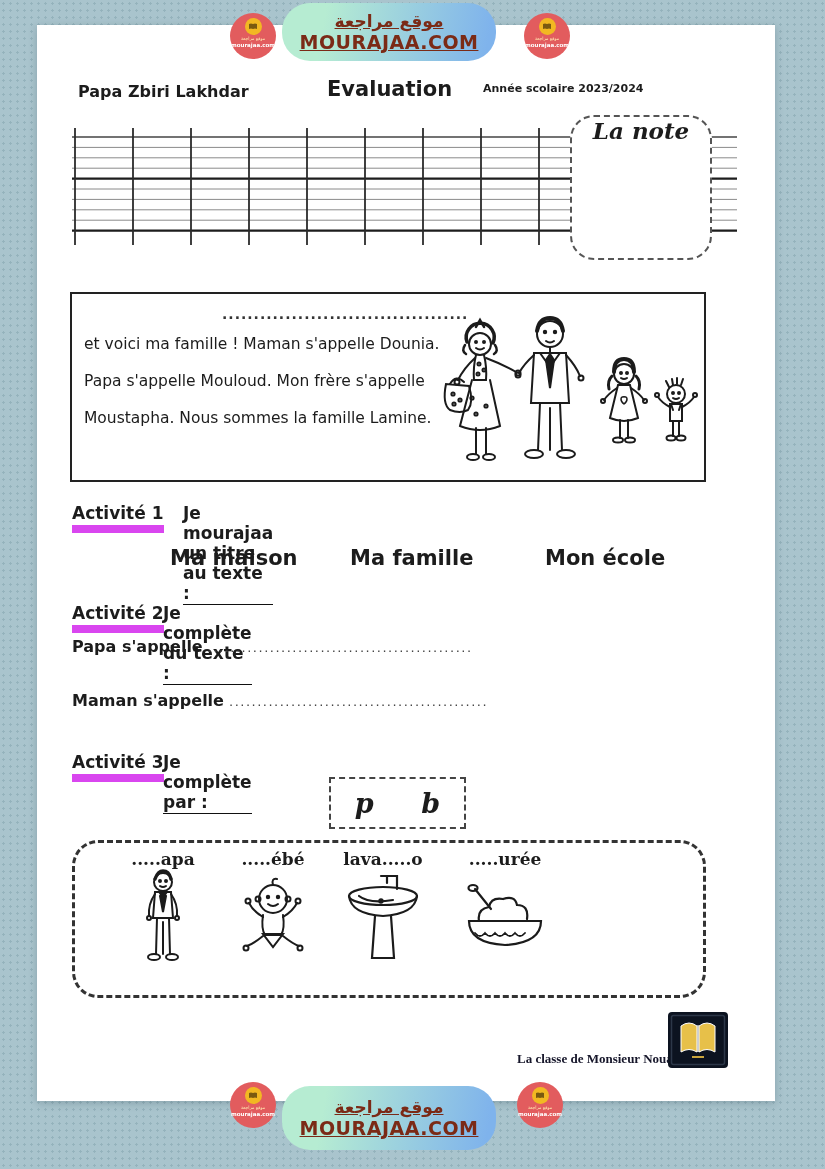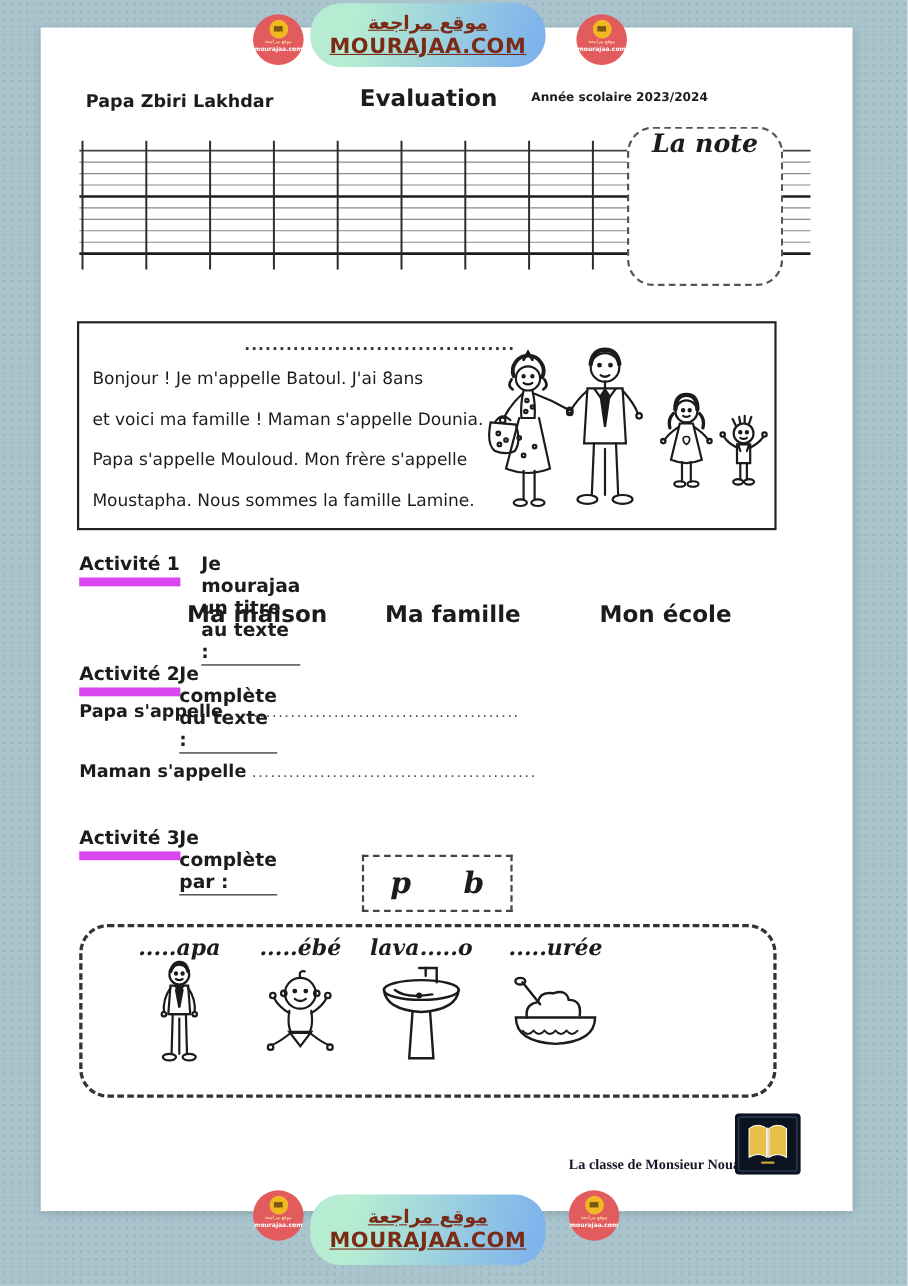--- a/index.html
+++ b/index.html
@@ -46,21 +46,21 @@
   .fill-label{font-size:16px;font-weight:600}
   .fill-dots{font-size:13px;letter-spacing:1.5px;color:#444}
   .r-act3{top:727px}.r-act3 .act-instr{left:91px;top:0}
   .letters-box{position:absolute;left:292px;top:752px;width:137px;height:52px;
     border:2px dashed #444;display:flex;justify-content:space-around;align-items:center}
   .letters-box span{font-family:"DejaVu Serif",serif;font-style:italic;font-weight:bold;font-size:27px}
   
   .items-box{position:absolute;left:35px;top:815px;width:634px;height:158px;
     border:3px dashed #333;border-radius:26px}
   .item{position:absolute;top:6px;width:140px;text-align:center}
-  .item .word{font-family:"DejaVu Serif",serif;font-style:italic;font-weight:bold;font-size:20px}
+  .item .word{font-family:"DejaVu Serif",serif;font-weight:bold;font-size:17px}
   .item svg{margin-top:4px}
   .i0{left:18px}.i1{left:128px}.i2{left:238px}.i3{left:360px}
   
   .credit{position:absolute;left:480px;top:1026px;font-family:"Liberation Serif",serif;
     font-weight:bold;font-size:13px;color:#16162a}
   .book-logo{position:absolute;left:631px;top:987px}
   
   .pill{position:absolute;left:282px;width:214px;height:58px;border-radius:28px;
     background:linear-gradient(100deg,var(--c-banner-green) 20%,var(--c-banner-blue) 95%);
     display:flex;flex-direction:column;align-items:center;justify-content:center;z-index:5}
@@ -95,21 +95,20 @@
     </svg>
   </div>
 
   <div class="note-box">
     <span>La note</span>
   </div>
 
   <div class="reading-box">
     <div class="dots-title">.......................................</div>
     <div class="reading-text">
-      <p>Bonjour ! Je m'appelle Batoul. J'ai 8ans</p>
       <p>et voici ma famille ! Maman s'appelle Dounia.</p>
       <p>Papa s'appelle Mouloud. Mon frère s'appelle</p>
       <p>Moustapha. Nous sommes la famille Lamine.</p>
     </div>
 
     <svg class="family" width="272" height="172" viewBox="0 0 272 172" fill="none" stroke="#1b1b1b" stroke-width="2" stroke-linecap="round">
 
       <path d="M39 44a14 14 0 1 1 26 1" stroke-width="3.5"></path>
       <path d="M48 29l4-7 4 7M37 47q-4 6 1 9M67 47q4 6-1 9" stroke-width="2.5"></path>
       <circle cx="52" cy="46" r="11"></circle>

